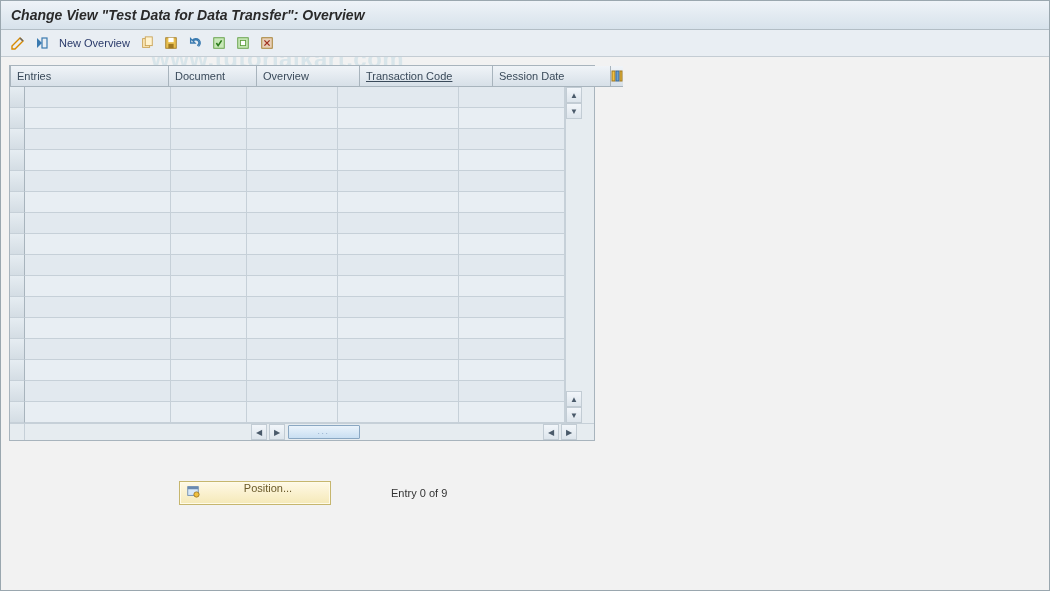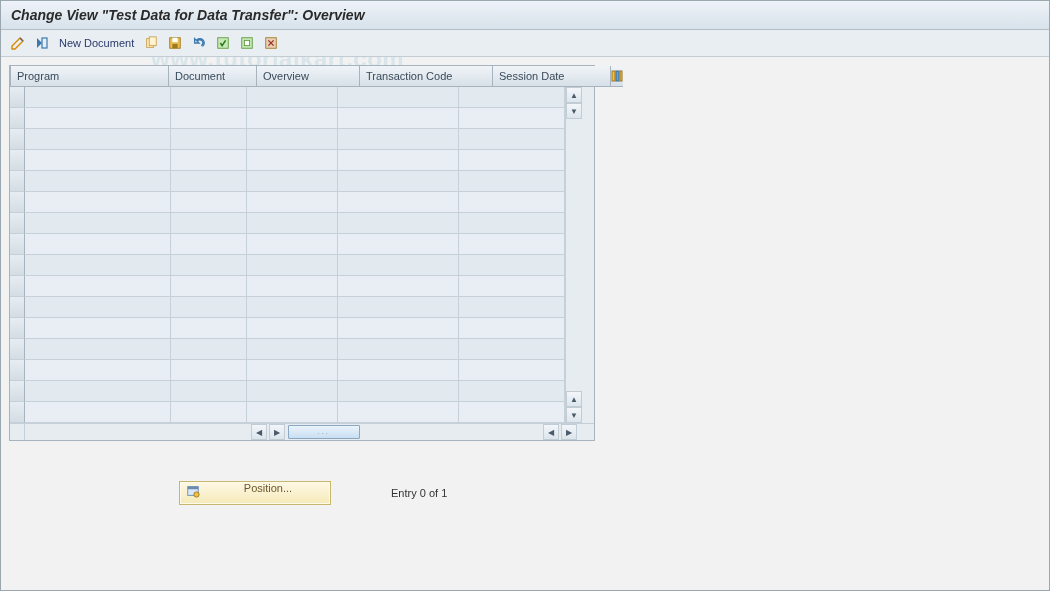--- a/index.html
+++ b/index.html
@@ -50,21 +50,21 @@
         <path d="M2 11 L10 3 L13 6 L5 14 L2 14 Z" fill="none" stroke="#d88a00" stroke-width="1.4"></path>
         <path d="M10 3 L13 6" stroke="#666" stroke-width="1.4"></path>
       </svg>
   </span>
   <span class="tbtn" title="Selection">
     <svg width="16" height="16" viewBox="0 0 16 16">
         <path d="M3 3 L8 8 L3 13 Z" fill="#3a7ab0"></path>
         <rect x="8" y="3" width="5" height="10" fill="none" stroke="#3a7ab0" stroke-width="1.2"></rect>
       </svg>
   </span>
-  <span class="tlink">New Document</span>
+  <span class="tlink">New Overview</span>
   <span class="tbtn" title="Copy">
     <svg width="14" height="14" viewBox="0 0 16 16">
         <rect x="3" y="3" width="8" height="10" fill="#fbe8b8" stroke="#c8a050"></rect>
         <rect x="6" y="1" width="8" height="10" fill="#fff3d0" stroke="#c8a050"></rect>
       </svg>
   </span>
   <span class="tbtn" title="Save">
     <svg width="14" height="14" viewBox="0 0 16 16">
         <rect x="2" y="2" width="12" height="12" fill="#e8c050" stroke="#a07820"></rect>
         <rect x="5" y="2" width="6" height="5" fill="#fff"></rect>
@@ -94,24 +94,24 @@
         <path d="M5 5 L11 11 M11 5 L5 11" stroke="#a03020" stroke-width="1.6"></path>
       </svg>
   </span>
 </div>
 
 <div class="content">
   <div class="grid-shell">
     <div class="grid-top">
       <div class="rowsel-h"></div>
       <div class="headers" id="col-headers">
-          <div class="h" style="width: 145px;">Program</div>
+          <div class="h" style="width: 145px;">Entries</div>
           <div class="h" style="width: 75px;">Document</div>
           <div class="h" style="width: 90px;">Overview</div>
-          <div class="h" style="width: 120px;">Transaction Code</div>
+          <div class="h" style="width: 120px; text-decoration: underline;">Transaction Code</div>
           <div class="h" style="width: 105px;">Session Date</div>
         </div>
       <div class="cfg">
         <svg width="12" height="12" viewBox="0 0 12 12">
             <rect x="1" y="1" width="3" height="10" fill="#f0c040" stroke="#a07820"></rect>
             <rect x="5" y="1" width="3" height="10" fill="#6aa0d0" stroke="#3a6a9a"></rect>
             <rect x="9" y="1" width="2" height="10" fill="#f0c040" stroke="#a07820"></rect>
           </svg>
       </div>
     </div>
@@ -276,15 +276,15 @@
     <div class="posbtn">
       <span class="posico">
         <svg width="14" height="14" viewBox="0 0 16 16">
             <rect x="2" y="3" width="12" height="10" fill="#d8e8f8" stroke="#6a8ab0"></rect>
             <rect x="2" y="3" width="12" height="3" fill="#6a8ab0"></rect>
             <circle cx="12" cy="12" r="3" fill="#f0c040" stroke="#a07820"></circle>
           </svg>
       </span>
       <span class="poslabel">Position...</span>
     </div>
-    <span>Entry 0 of 1</span>
+    <span>Entry 0 of 9</span>
   </div>
 </div>
 
 </body></html>

